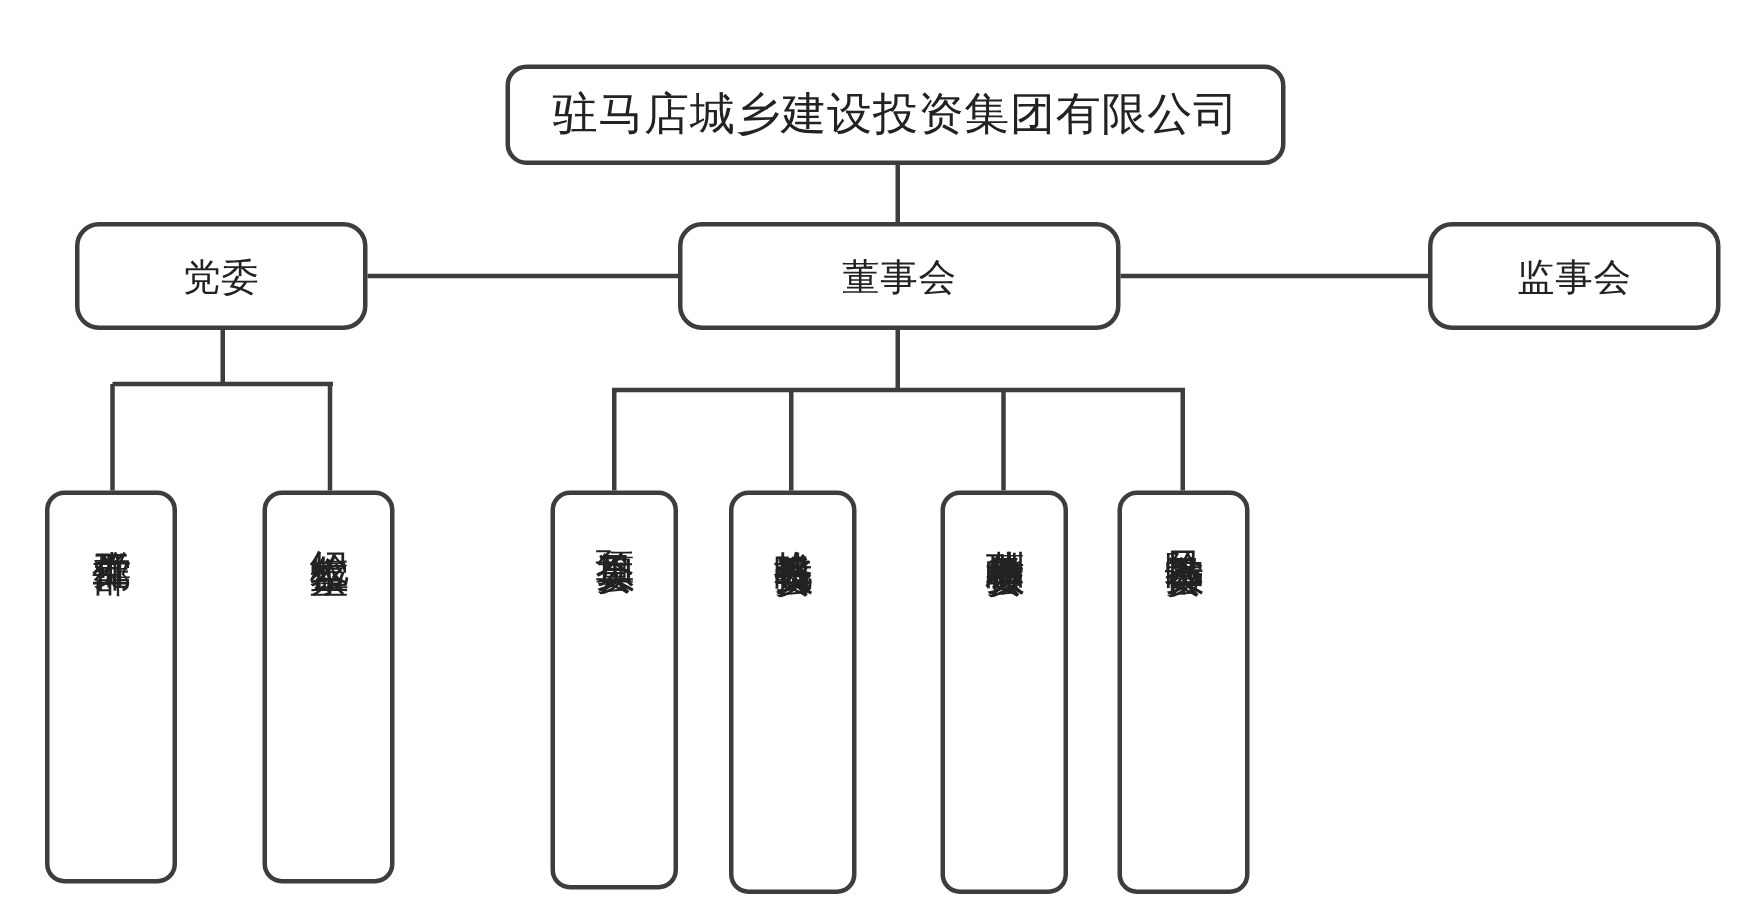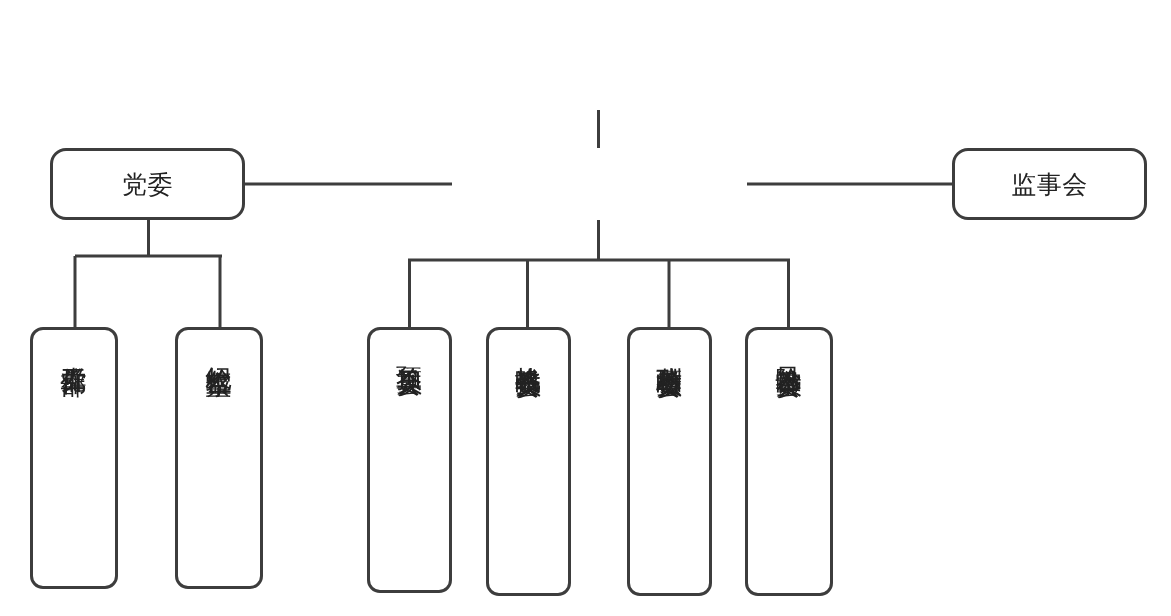--- a/index.html
+++ b/index.html
@@ -89,25 +89,31 @@
 
       <line x1="598.5" y1="220" x2="598.5" y2="260"></line>
       <line x1="408" y1="260" x2="790" y2="260"></line>
       <line x1="409.5" y1="260" x2="409.5" y2="327"></line>
       <line x1="527.5" y1="260" x2="527.5" y2="327"></line>
       <line x1="669" y1="260" x2="669" y2="327"></line>
       <line x1="788.5" y1="260" x2="788.5" y2="327"></line>
     </g>
   </svg>
 
+  <div class="node level-root" style="left:337px; top:43px; width:520px; height:67px;">
+    <span class="node-label">驻马店城乡建设投资集团有限公司</span>
+  </div>
 
   <div class="node level-two" style="left:50px; top:148px; width:195px; height:72px;">
     <span class="node-label">党委</span>
   </div>
 
+  <div class="node level-two" style="left:452px; top:148px; width:295px; height:72px;">
+    <span class="node-label">董事会</span>
+  </div>
 
   <div class="node level-two" style="left:952px; top:148px; width:195px; height:72px;">
     <span class="node-label">监事会</span>
   </div>
 
   <div class="node level-three" style="left:30px; top:327px; width:88px; height:262px;">
     <span class="node-label">党群工作部</span>
   </div>
 
   <div class="node level-three" style="left:175px; top:327px; width:88px; height:262px;">

